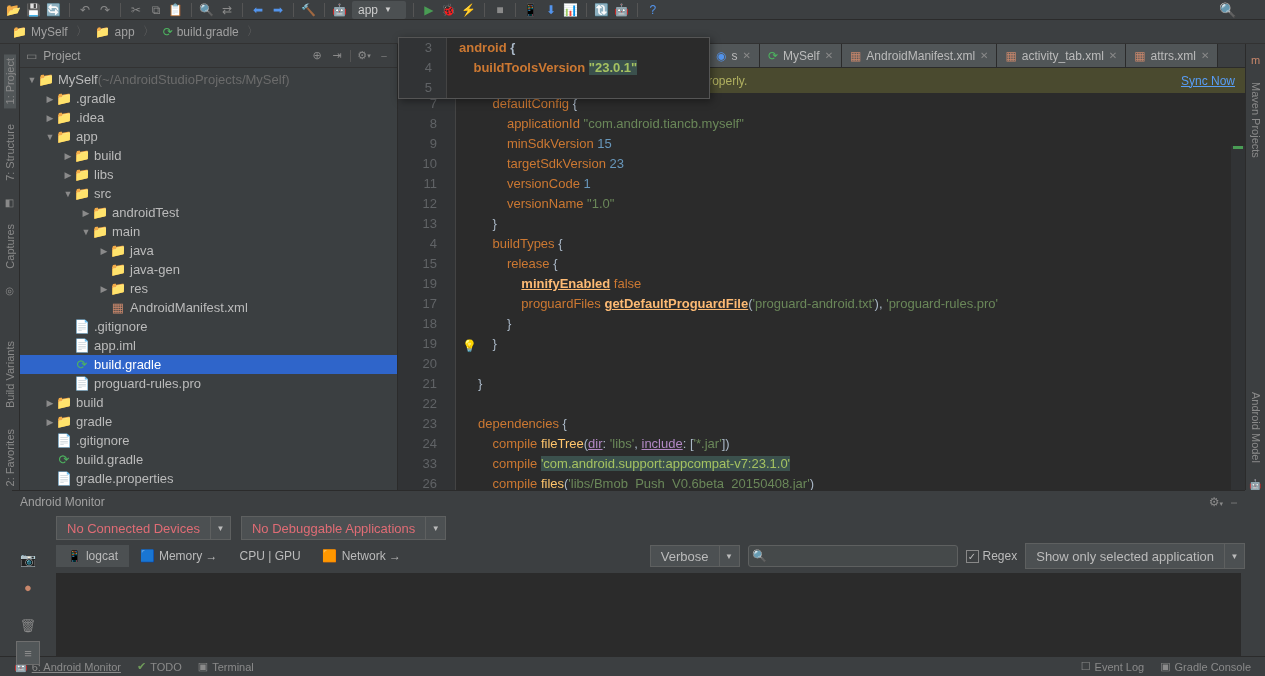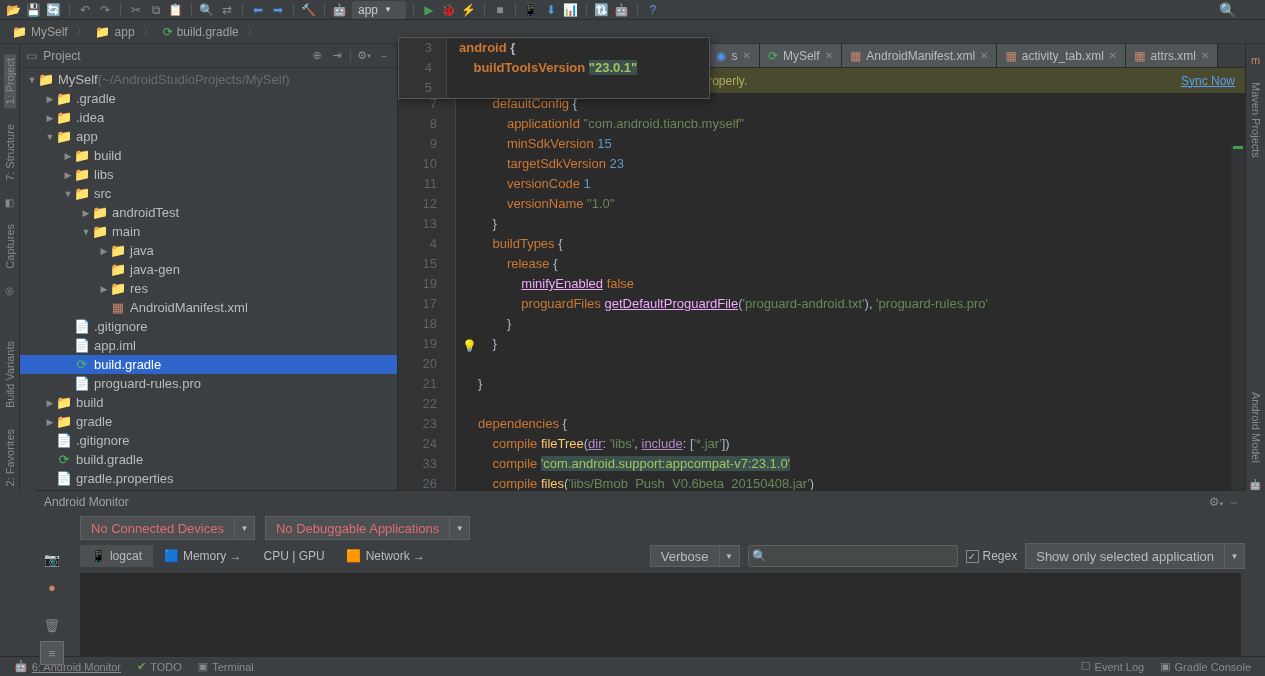--- a/index.html
+++ b/index.html
@@ -49,31 +49,31 @@
 .notice .spacer { flex:1; }
 .notice .link { color:#589df6; cursor:pointer; text-decoration:underline; }
 
 .editor { flex:1; display:flex; font-family:Menlo,Consolas,monospace; font-size:13px; line-height:20px; overflow:hidden; position:relative; background:#2b2b2b; }
 .gutter { width:58px; text-align:right; color:#606366; background:#313335; padding-right:18px; border-right:1px solid #444; }
 .gutter .ln { height:20px; }
 .code { flex:1; padding-left:22px; color:#a9b7c6; white-space:pre; }
 .code .cl { height:20px; }
 .k { color:#cc7832; } .n { color:#6897bb; } .s { color:#6a8759; } .s2 { color:#a5c261; background:#3b514d; }
 .m { color:#b389c5; text-decoration:underline; } .p { color:#a9b7c6; }
-.i { color:#ffc66d; } .u { color:#f0abfc; text-decoration:underline; }
+.i { color:#ffc66d; } .u { color:#fdba74; text-decoration:underline;font-weight:bold; }
 .bulb { position:absolute; left:64px; width:14px; height:14px; font-size:12px; }
 
 .code-float { position:absolute; left:398px; top:37px; width:312px; background:#2b2b2b; border:1px solid #555; box-shadow:2px 2px 8px rgba(0,0,0,.4); font-family:Menlo,Consolas,monospace; font-size:13px; line-height:20px; display:flex; z-index:5; }
 .code-float .gutter { width:48px; padding-right:14px; }
 .code-float .code { padding-left:12px;font-weight:bold; }
 
 .minimap { position:absolute; right:0; top:52px; width:14px; height:calc(100% - 52px); background:#313335; }
 .minimap .mark { position:absolute; left:2px; width:10px; height:3px; }
 
-.bottom-panel { height:166px; background:#3c3f41; border-top:1px solid #2b2b2b; display:flex; flex-direction:column; margin-left:36px; margin-right:20px; }
+.bottom-panel { height:166px; background:#3c3f41; border-top:1px solid #2b2b2b; display:flex; flex-direction:column; margin-left:12px; margin-right:20px; }
 .bp-title { height:22px; display:flex; align-items:center; padding:0 8px; font-size:12px; color:#a0a0a0; }
 .bp-title .spacer { flex:1; }
 .bp-dev { height:30px; display:flex; align-items:center; padding:0 12px 0 44px; gap:10px; }
 .combo { background:#4c5052; color:#e06c75; height:24px; padding:0 30px 0 10px; font-size:13px; display:flex; align-items:center; border:1px solid #5e6060; position:relative; }
 .combo.plain { color:#bbb; }
 .combo .dd { position:absolute; right:0; top:0; width:20px; height:100%; border-left:1px solid #5e6060; display:flex; align-items:center; justify-content:center; color:#bbb; font-size:8px; }
 .bp-tabs { height:26px; display:flex; align-items:center; padding-left:44px; gap:0; font-size:12px; }
 .bp-tabs .btab { padding:3px 10px; color:#bbb; border:1px solid transparent; display:flex; align-items:center; gap:4px; cursor:pointer; }
 .bp-tabs .btab.hov { background:#4c5052; }
 .bp-tabs .spacer { flex:1; }

